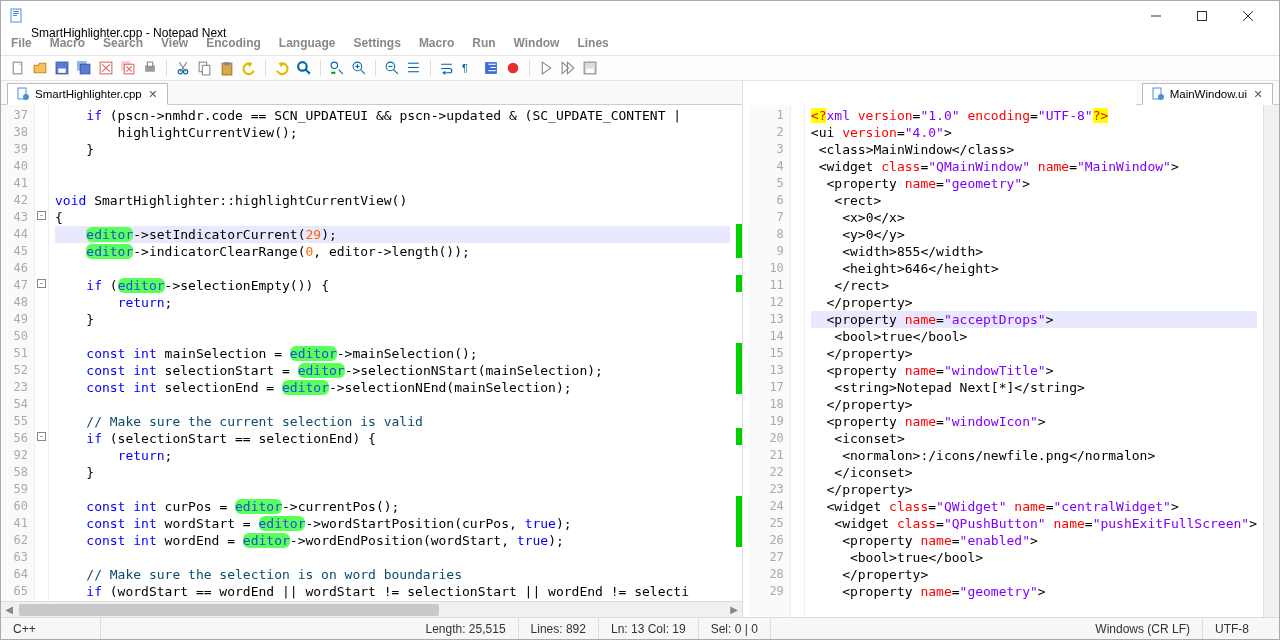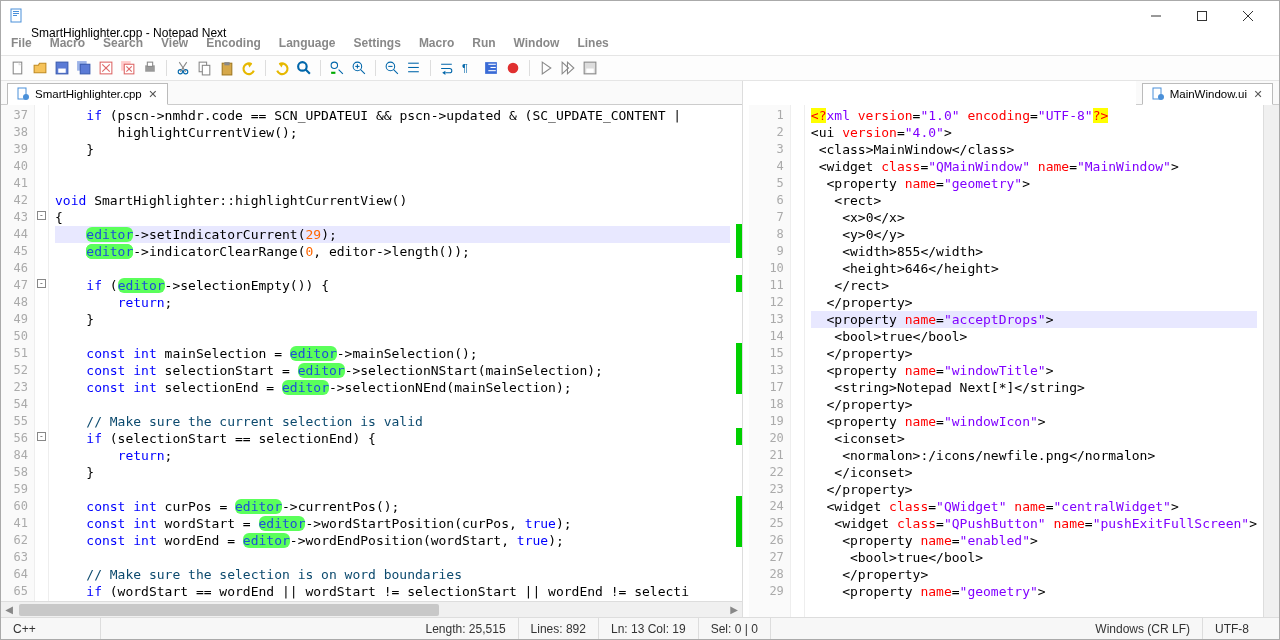--- a/index.html
+++ b/index.html
@@ -291,21 +291,21 @@
           <div class="ln">47</div>
           <div class="ln">48</div>
           <div class="ln">49</div>
           <div class="ln">50</div>
           <div class="ln">51</div>
           <div class="ln">52</div>
           <div class="ln">23</div>
           <div class="ln">54</div>
           <div class="ln">55</div>
           <div class="ln">56</div>
-          <div class="ln">84</div>
+          <div class="ln">92</div>
           <div class="ln">58</div>
           <div class="ln">59</div>
           <div class="ln">60</div>
           <div class="ln">41</div>
           <div class="ln">62</div>
           <div class="ln">63</div>
           <div class="ln">64</div>
           <div class="ln">65</div>
         </div>
       <div class="foldmarg" id="fold-left">

